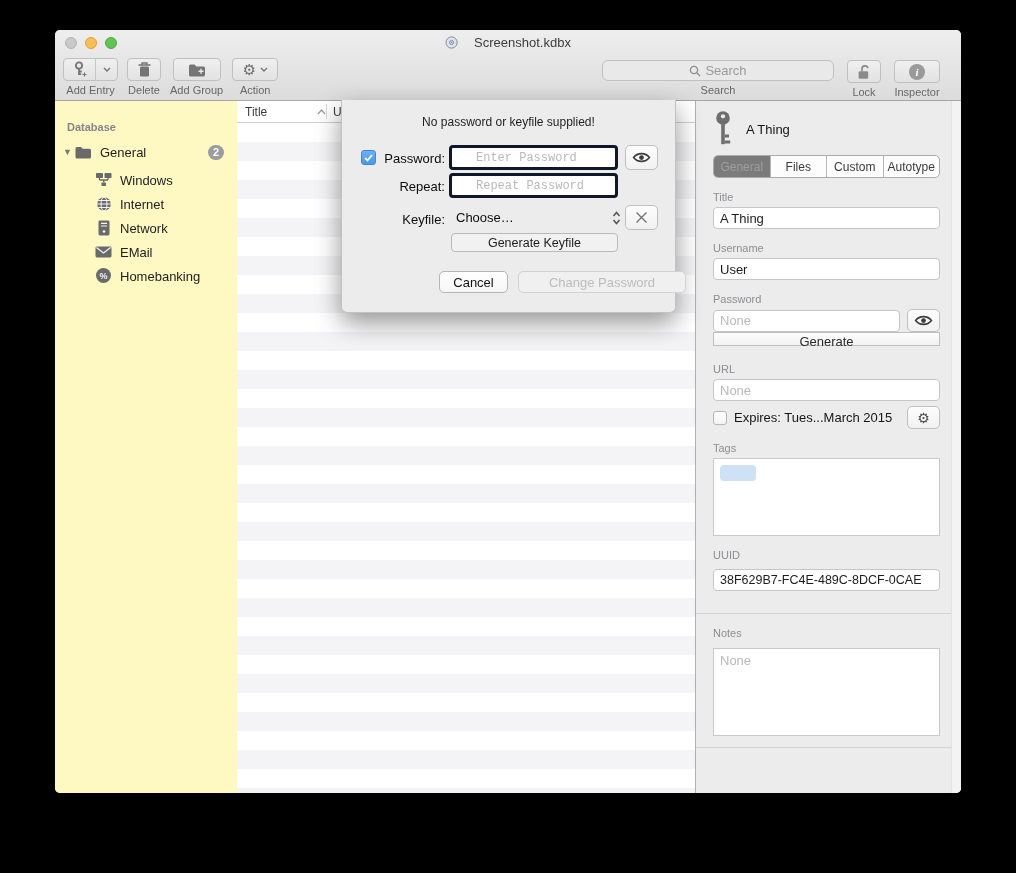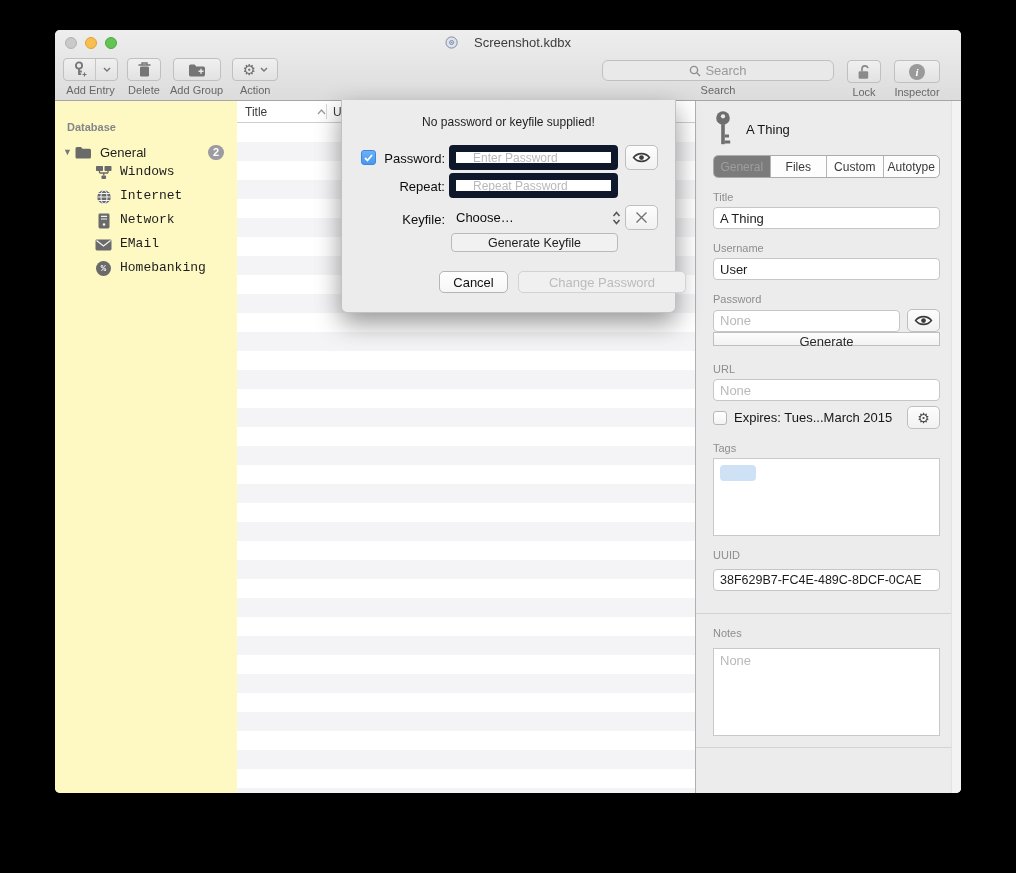--- a/index.html
+++ b/index.html
@@ -46,21 +46,21 @@
   .content{position:absolute;top:71px;left:0;right:0;bottom:0;display:flex;}
 
   .sidebar{width:182px;flex:none;background:#fef9c3;box-sizing:border-box;padding-top:20px;}
   .side-header{font-size:11px;font-weight:bold;color:#85858a;padding-left:12px;margin-bottom:7px;}
   .side-root{display:flex;align-items:center;height:24px;position:relative;}
   .disclosure{margin-left:8px;font-size:9px;color:#777;width:12px;}
   .side-label{font-size:13px;color:#1d1d1f;margin-left:8px;}
   .badge{position:absolute;right:13px;min-width:10px;height:15px;padding:0 3px;border-radius:8px;
          background:#9b9ba1;color:#fff;font-size:11px;font-weight:bold;display:flex;
          align-items:center;justify-content:center;}
-  .side-item{display:flex;align-items:flex-start;height:24px;padding-left:40px;font-family:Liberation Mono, monospace;}
+  .side-item{display:flex;align-items:flex-end;height:24px;padding-left:40px;}
   .side-ic{width:17px;height:17px;display:flex;align-items:center;justify-content:center;flex:none;}
   .pct-circle{width:15px;height:15px;border-radius:50%;background:#6a6a6a;color:#f4f4f6;
               font-size:9px;font-weight:bold;display:flex;align-items:center;justify-content:center;}
 
   .entry-table{flex:1;display:flex;flex-direction:column;background:#fff;
                border-right:1px solid #b0b0b0;box-sizing:border-box;}
   .thead{height:21px;flex:none;border-bottom:1px solid #cfcfcf;display:flex;align-items:center;
          font-size:12px;color:#3c3c3c;background:#fff;}
   .th-title{width:81px;padding-left:8px;display:flex;align-items:center;}
   .th-title span{flex:1;}
@@ -114,22 +114,22 @@
          box-sizing:border-box;box-shadow:0 10px 26px rgba(0,0,0,.42);}
   .sheet-msg{position:absolute;top:15px;left:0;right:0;text-align:center;font-size:12px;color:#1e1e1e;}
   .cb-checked{position:absolute;left:19px;top:50px;width:15px;height:15px;border-radius:3px;
               background:linear-gradient(#6db1f5,#4697f2);border:1px solid #3f87dd;
               box-sizing:border-box;display:flex;align-items:center;justify-content:center;padding:0;}
   .slabel{position:absolute;font-size:13px;color:#0c0c0c;text-align:right;}
   .lab-pass{left:36px;top:51px;width:67px;}
   .lab-repeat{left:18px;top:79px;width:85px;}
   .lab-key{left:18px;top:112px;width:85px;}
   .sin{position:absolute;left:107px;width:169px;height:25px;box-sizing:border-box;
-       background:#fff;border:7px solid #0f172a;border-radius:4px;padding:0 17px;
-       font-family:Liberation Sans, sans-serif;font-size:12px;outline:none;}
+       background:#fff;border:3px solid #0f172a;border-radius:4px;padding:0 24px;
+       font-family:Liberation Mono, monospace;font-size:12px;outline:none;}
   .sin-pass{top:45px;}
   .sin-repeat{top:73px;}
   .sheet-eye{position:absolute;left:283px;top:45px;width:33px;height:25px;}
   .sheet-clear{position:absolute;left:283px;top:105px;width:33px;height:25px;}
   .popup{position:absolute;left:107px;top:105px;width:172px;height:25px;display:flex;
          align-items:center;background:transparent;border:none;padding:0;}
   .popup-value{font-size:13px;color:#0c0c0c;margin-left:7px;flex:1;text-align:left;}
   .gen-keyfile{position:absolute;left:109px;top:133px;width:167px;height:19px;box-sizing:border-box;
                border:1px solid #b9b9b9;border-radius:4px;background:#f1f1f1;font-size:12.5px;
                color:#1c1c1c;font-family:"Liberation Sans",sans-serif;}

